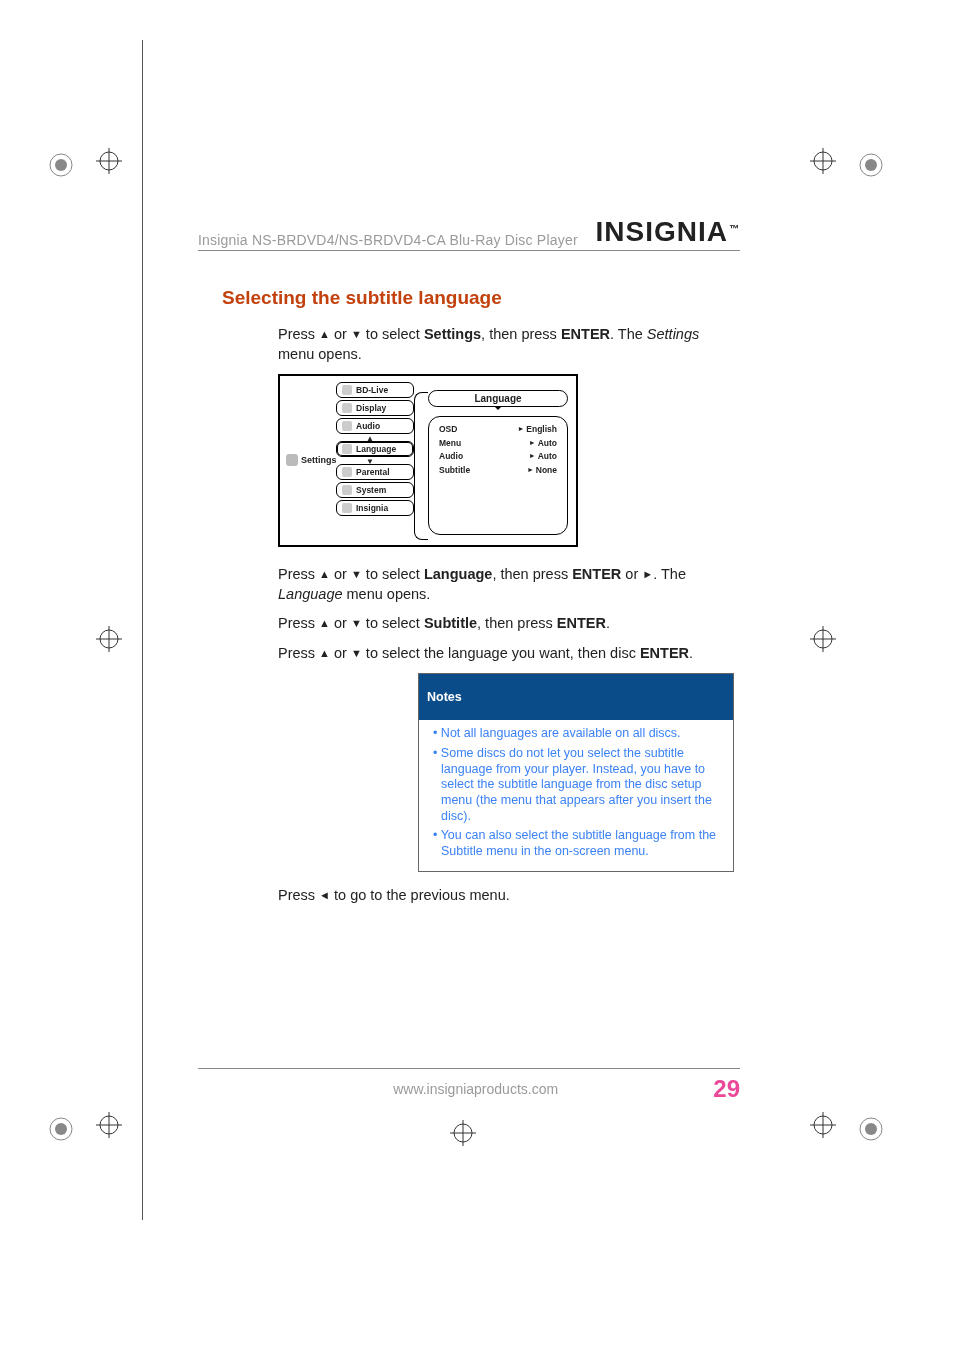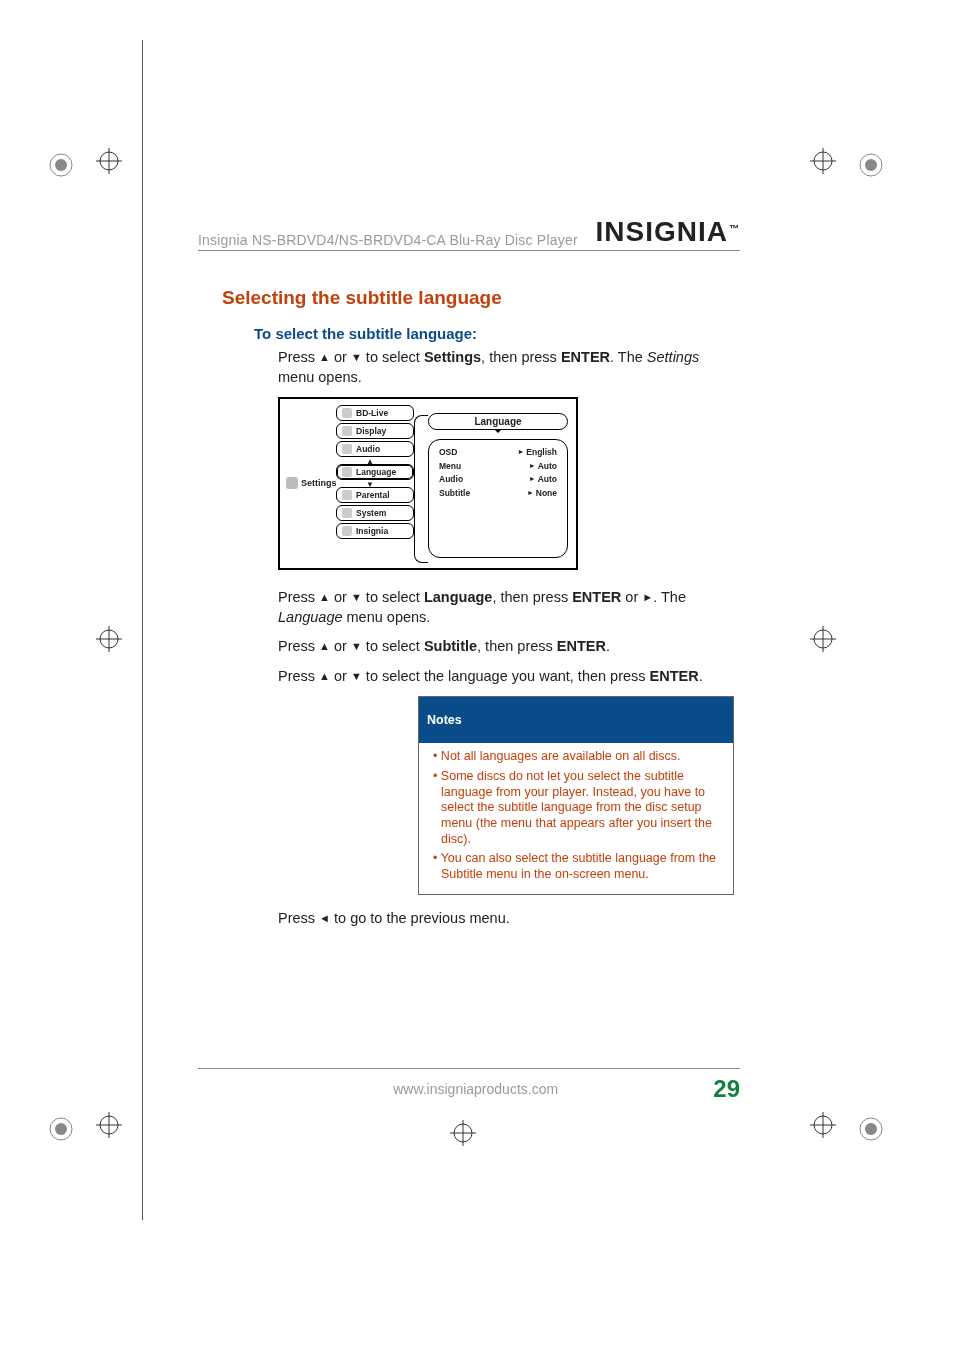--- a/index.html
+++ b/index.html
@@ -150,38 +150,38 @@
   }
   .notes-header {
     background:#0a4c8a;
     color:#fff;
     font-weight:700;
     padding:16px 8px;
     font-size:12.5px;
   }
   .notes-body {
     padding: 6px 8px 8px 8px;
-    color:#c2410c;
+    color:#3b82f6;
   }
   .notes-body ul { list-style:none; }
   .notes-body li { margin-bottom:4px; text-indent:-8px; padding-left:14px; line-height:1.25;}
   .notes-body li::before { content:"• "; }
   .footer {
     position:absolute;
     left:198px;
     top:1068px;
     width:542px;
     border-top:1px solid #888;
     display:flex;
     justify-content:center;
     align-items:center;
     padding-top:6px;
   }
   .footer-url { color:#9a9a9a; font-size:14px; text-align:center; flex:1; }
-  .page-number { color:#15803d; font-size:24px; font-weight:700; }
+  .page-number { color:#ec4899; font-size:24px; font-weight:700; }
 
   
   .reg { position:absolute; width:26px; height:26px; }
   .reg svg { width:100%; height:100%; }
   .reg.tl { left:96px; top:148px; }
   .reg.tr { left:810px; top:148px; }
   .reg.ml { left:96px; top:626px; }
   .reg.mr { left:810px; top:626px; }
   .reg.bl { left:96px; top:1112px; }
   .reg.br { left:810px; top:1112px; }
@@ -202,21 +202,20 @@
 
   <div class="header-row">
     <div class="header-model">Insignia NS-BRDVD4/NS-BRDVD4-CA Blu-Ray Disc Player</div>
     <div class="brand">
       <span>INSIGNIA</span>
         <span class="tm">™</span>
     </div>
   </div>
 
   <div class="section-title">Selecting the subtitle language</div>
-  <div class="subheading">To select the subtitle language:</div>
 
   <p class="instruction">
     <span>Press </span><span class="arrow-up">▲</span><span> or </span><span class="arrow-down">▼</span><span> to select </span><b>Settings</b><span>, then press </span><b>ENTER</b><span>. The </span><i class="menu-name">Settings</i><span> menu opens.</span>
   </p>
 
   <div class="screenshot">
     <div class="ss-left">
       <span class="ss-gear"></span>
       <span class="ss-left-label">Settings</span>
     </div>
@@ -276,21 +275,21 @@
 
   <p class="instruction">
     <span>Press </span><span class="arrow-up">▲</span><span> or </span><span class="arrow-down">▼</span><span> to select </span><b>Language</b><span>, then press </span><b>ENTER</b><span> or </span><span class="arrow-right">►</span><span>. The </span><i class="menu-name">Language</i><span> menu opens.</span>
   </p>
 
   <p class="instruction">
     <span>Press </span><span class="arrow-up">▲</span><span> or </span><span class="arrow-down">▼</span><span> to select </span><b>Subtitle</b><span>, then press </span><b>ENTER</b><span>.</span>
   </p>
 
   <p class="instruction">
-    <span>Press </span><span class="arrow-up">▲</span><span> or </span><span class="arrow-down">▼</span><span> to select the language you want, then press </span><b>ENTER</b><span>.</span>
+    <span>Press </span><span class="arrow-up">▲</span><span> or </span><span class="arrow-down">▼</span><span> to select the language you want, then disc </span><b>ENTER</b><span>.</span>
   </p>
 
   <div class="notes-box">
     <div class="notes-header">Notes</div>
     <div class="notes-body">
       <ul>
         <li>Not all languages are available on all discs.</li>
         <li>Some discs do not let you select the subtitle language from your player. Instead, you have to select the subtitle language from the disc setup menu (the menu that appears after you insert the disc).</li>
         <li>You can also select the subtitle language from the Subtitle menu in the on-screen menu.</li>
       </ul>

